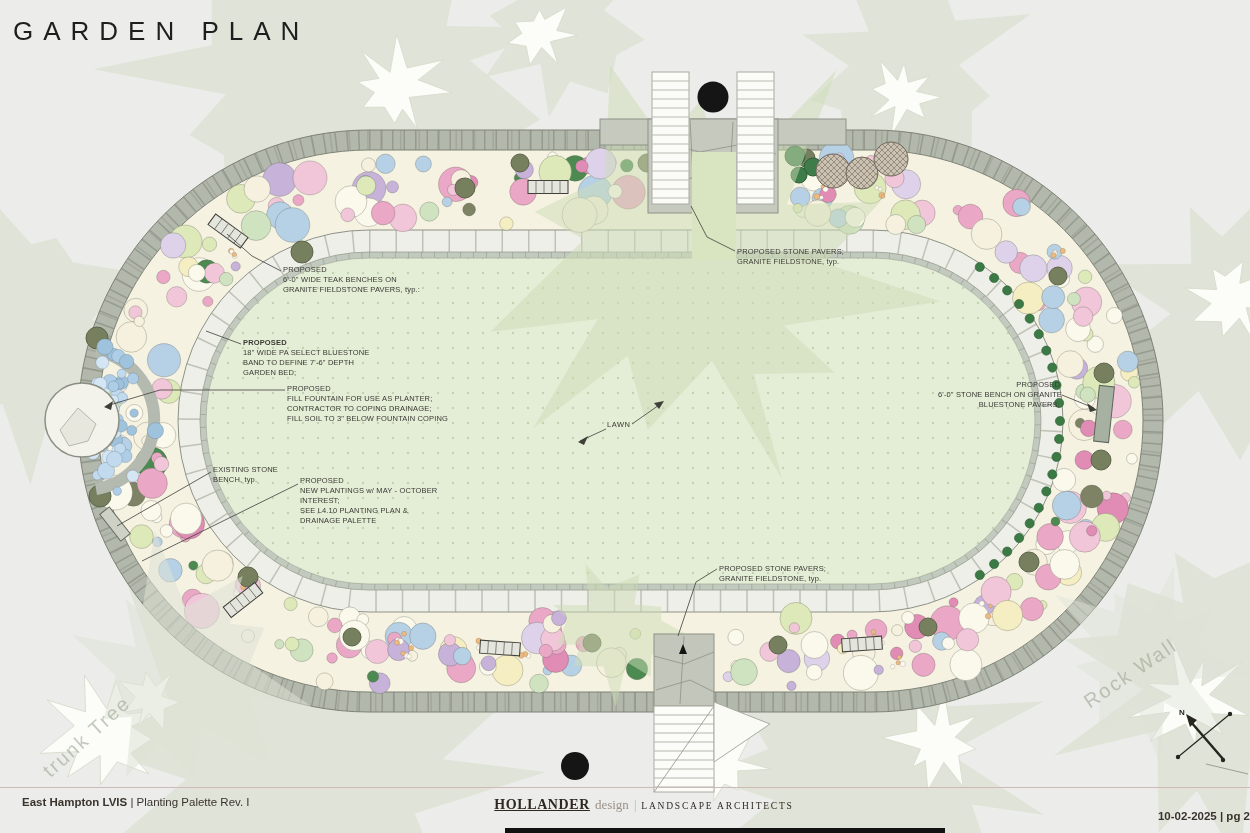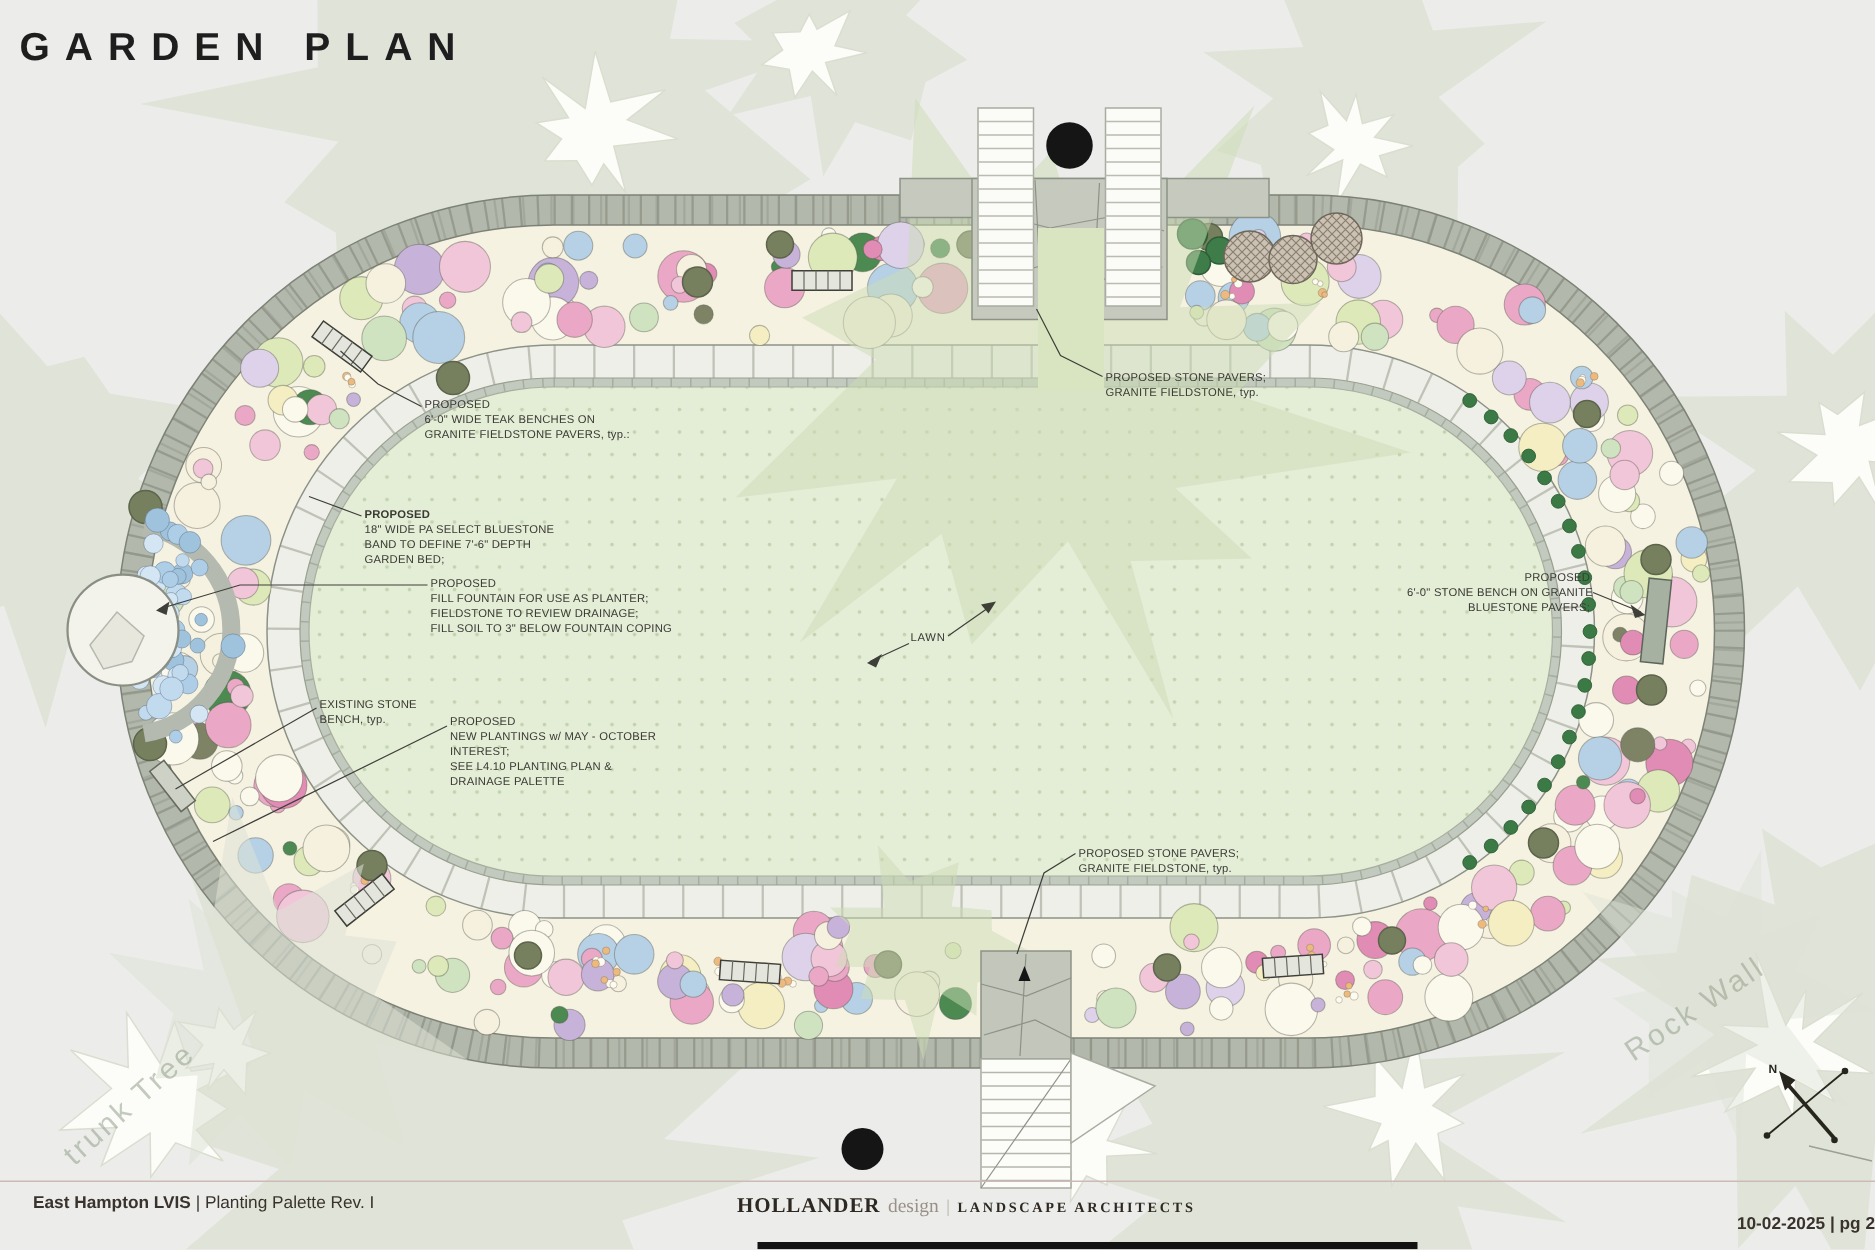--- a/index.html
+++ b/index.html
@@ -1,42 +1,42 @@
 <!DOCTYPE html>
 <html><head>
 <meta charset="utf-8">
 <style>
   html,body{margin:0;padding:0;background:#ecedea;}
   #page{position:relative;width:1250px;height:833px;overflow:hidden;background:#ecedea;
         font-family:"Liberation Sans",sans-serif;}
   #deco{position:absolute;left:0;top:0;}
   .page-title{position:absolute;left:13px;top:16px;font-size:26px;letter-spacing:10px;
-              color:#1e1e1e;font-weight:700;white-space:nowrap;}
+              color:#1e1e1e;font-weight:400;white-space:nowrap;}
   .ann{position:absolute;font-size:7.5px;line-height:1.32;color:#3a3a34;letter-spacing:.15px;
        white-space:nowrap;}
   .ann .b{font-weight:bold;}
   .ann.right{text-align:right;}
   .courtyard-label{position:absolute;left:428px;top:377px;width:360px;text-align:center;
     font-size:22px;letter-spacing:3px;color:rgba(146,158,128,.6);white-space:nowrap;}
   .lawn-label{position:absolute;left:607px;top:420px;font-size:7.5px;color:#3a3a34;letter-spacing:.5px;}
   .rock-wall{position:absolute;left:1086px;top:692px;font-size:20px;letter-spacing:2px;
     color:rgba(148,158,138,.55);transform:rotate(-34deg);transform-origin:left center;white-space:nowrap;}
   .trunk-tree{position:absolute;left:46px;top:762px;font-size:20px;letter-spacing:2px;
     color:rgba(148,158,138,.55);transform:rotate(-42deg);transform-origin:left center;white-space:nowrap;}
   .north-label{position:absolute;left:1179px;top:708px;font-size:8px;font-weight:bold;color:#26261f;}
   .footer-rule{position:absolute;left:0;top:787px;width:1250px;height:1px;background:#cdbab7;}
   .footer{position:absolute;left:0;top:794px;width:1250px;height:20px;color:#3a332d;padding-left:20px;}
   .f-left{position:absolute;left:22px;top:2px;font-size:11.5px;}
   .f-left .fb{font-weight:bold;}
   .f-center{position:absolute;left:50%;transform:translateX(-47%);top:1px;white-space:nowrap;
             font-family:"Liberation Serif",serif;}
-  .f-center .hol{font-weight:bold;font-size:14px;letter-spacing:.6px;color:#2e2822;}
+  .f-center .hol{font-weight:bold;font-size:14px;letter-spacing:.6px;color:#2e2822;text-decoration:underline;}
   .f-center .des{font-size:13px;color:#9a9088;margin-left:5px;}
   .f-center .dvd{font-size:12px;color:#b9b0a8;margin:0 5px;}
-  .f-center .la{font-size:9.5px;font-weight:bold;letter-spacing:1.8px;color:#2e2822;text-align:center;}
+  .f-center .la{font-size:9.5px;font-weight:normal;letter-spacing:1.8px;color:#2e2822;text-align:center;}
   .f-right{position:absolute;right:20px;top:16px;font-size:11.5px;font-weight:600;}
   .bottom-bar{position:absolute;left:505px;top:828px;width:440px;height:5px;background:#121212;}
 </style>
 </head>
 <body>
 
 <div id="page">
 
   <svg id="deco" width="1250" height="833" viewBox="0 0 1250 833">
     <defs>
@@ -638,21 +638,21 @@
   <div class="ann" style="left:243px;top:338px">
     <div class="b">PROPOSED</div>
     <div>18" WIDE PA SELECT BLUESTONE</div>
     <div>BAND TO DEFINE 7'-6" DEPTH</div>
     <div>GARDEN BED;</div>
   </div>
 
   <div class="ann" style="left:287px;top:384px">
     <div>PROPOSED</div>
     <div>FILL FOUNTAIN FOR USE AS PLANTER;</div>
-    <div>FIELDSTONE TO REVIEW DRAINAGE;</div>
+    <div>CONTRACTOR TO COPING DRAINAGE;</div>
     <div>FILL SOIL TO 3" BELOW FOUNTAIN COPING</div>
   </div>
 
   <div class="ann" style="left:213px;top:465px">
     <div>EXISTING STONE</div>
     <div>BENCH, typ.</div>
   </div>
 
   <div class="ann" style="left:300px;top:476px">
     <div>PROPOSED</div>

